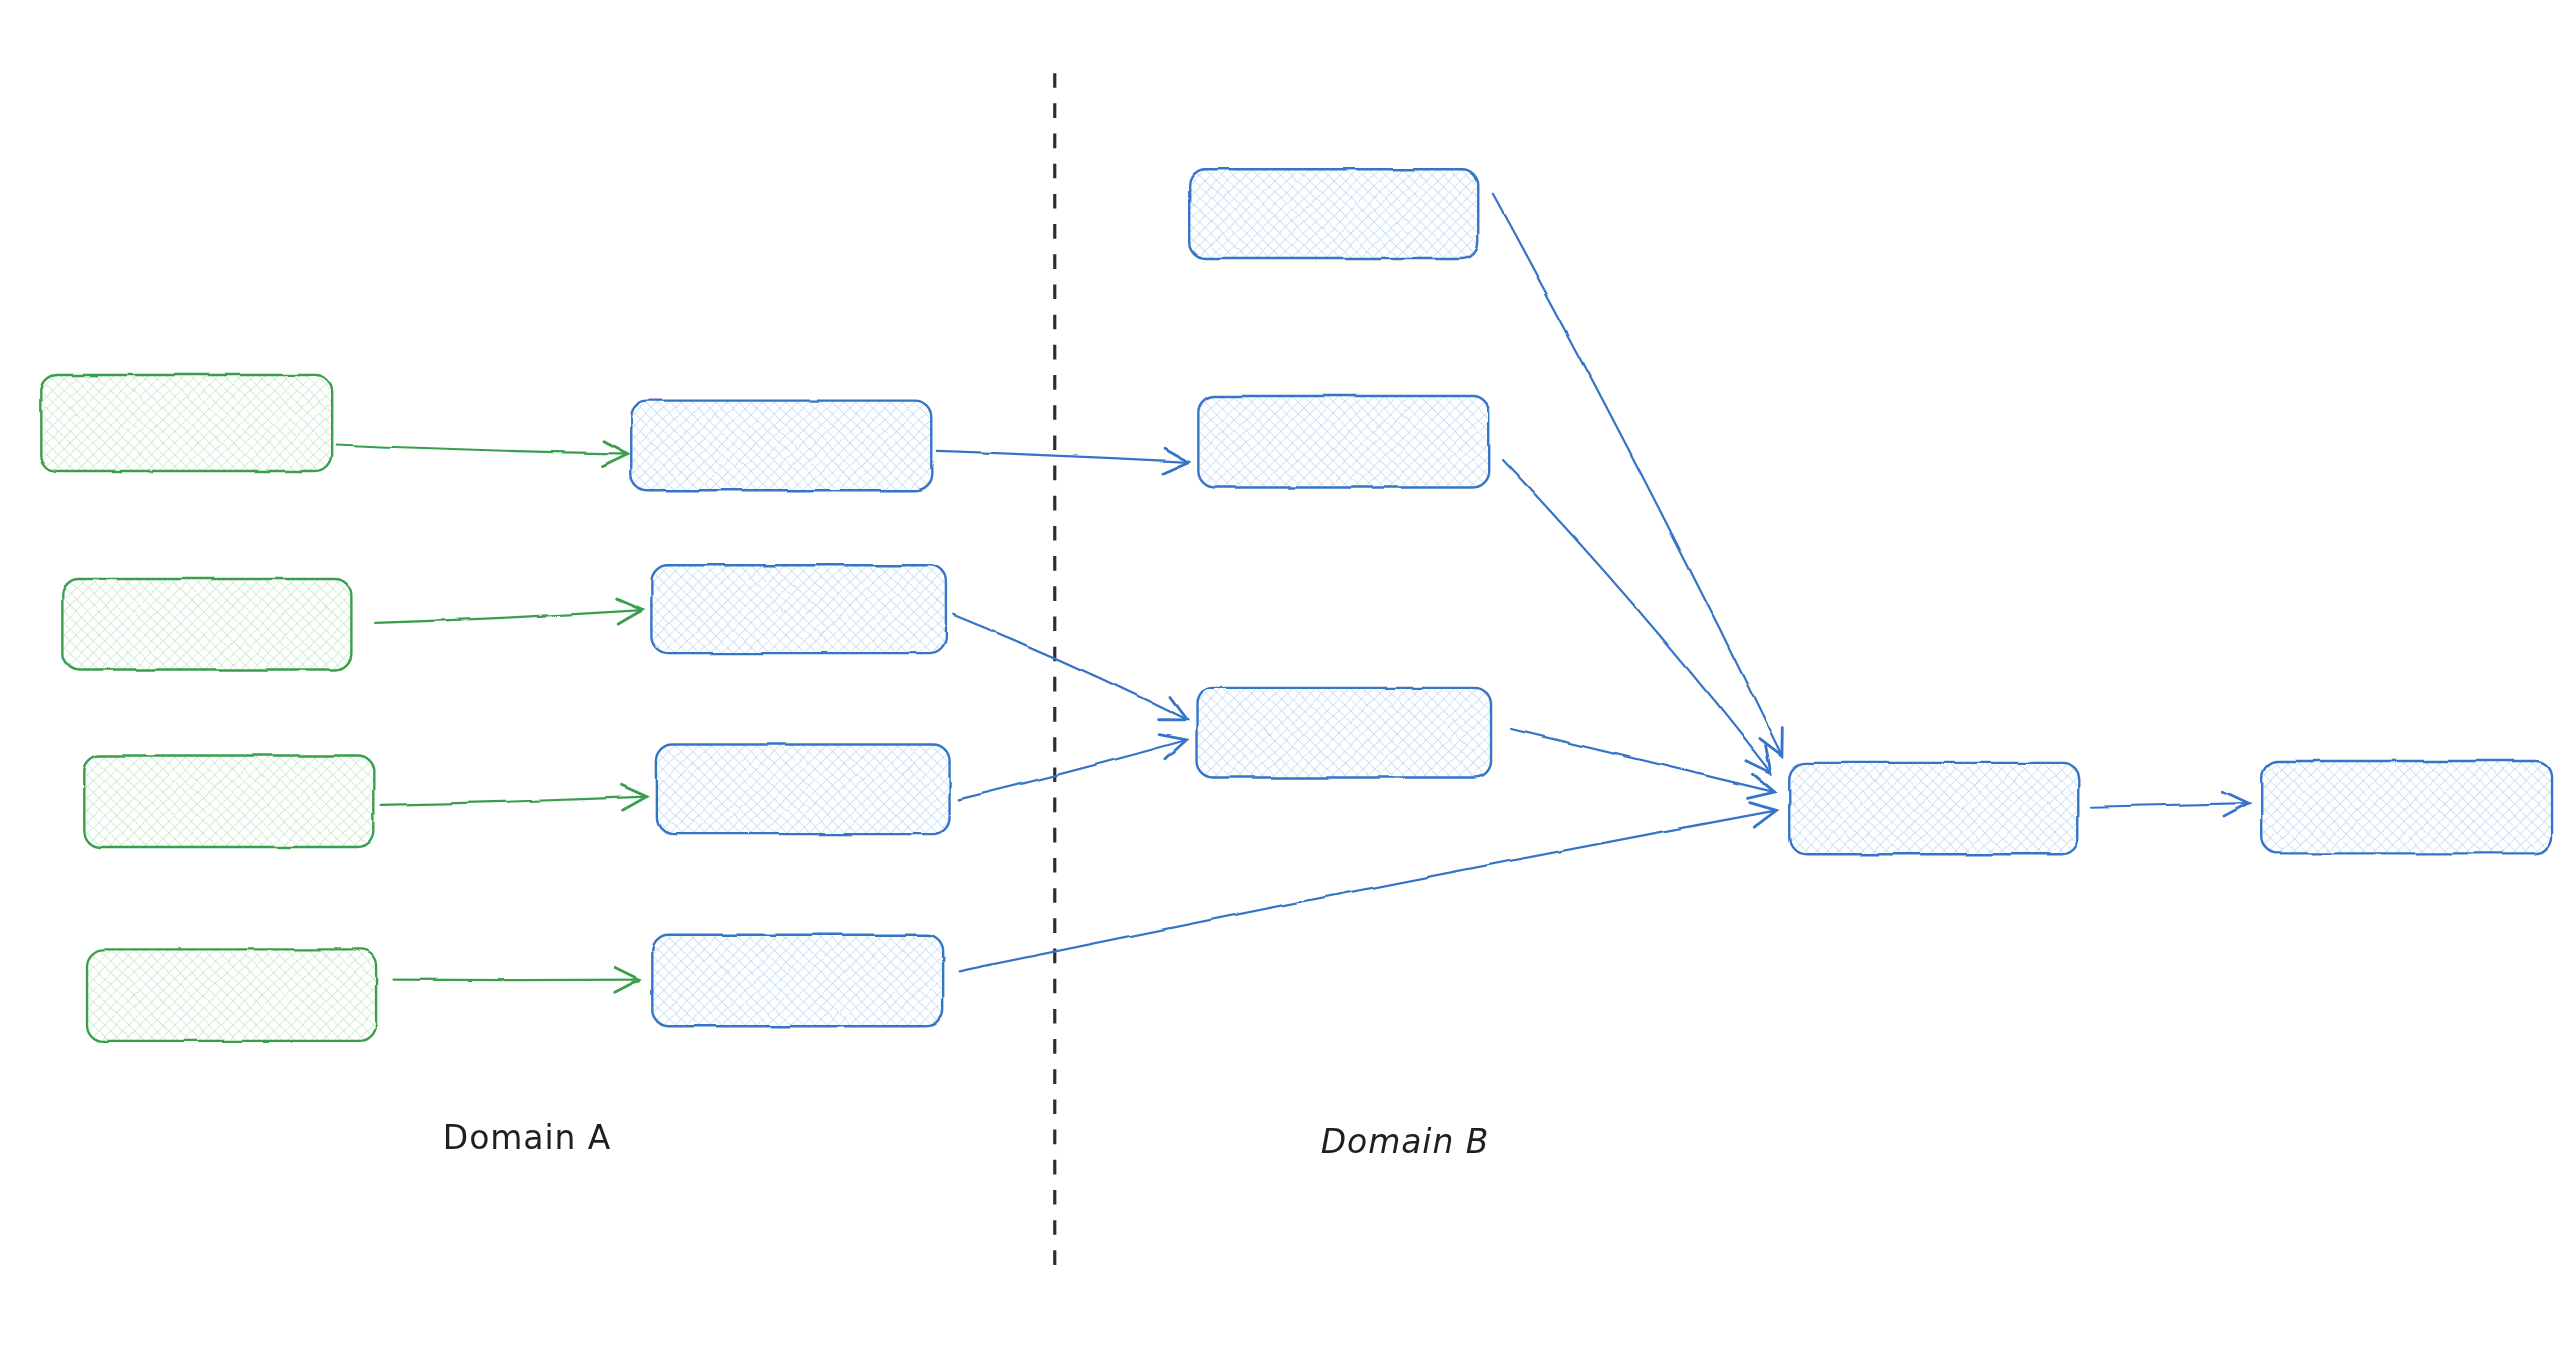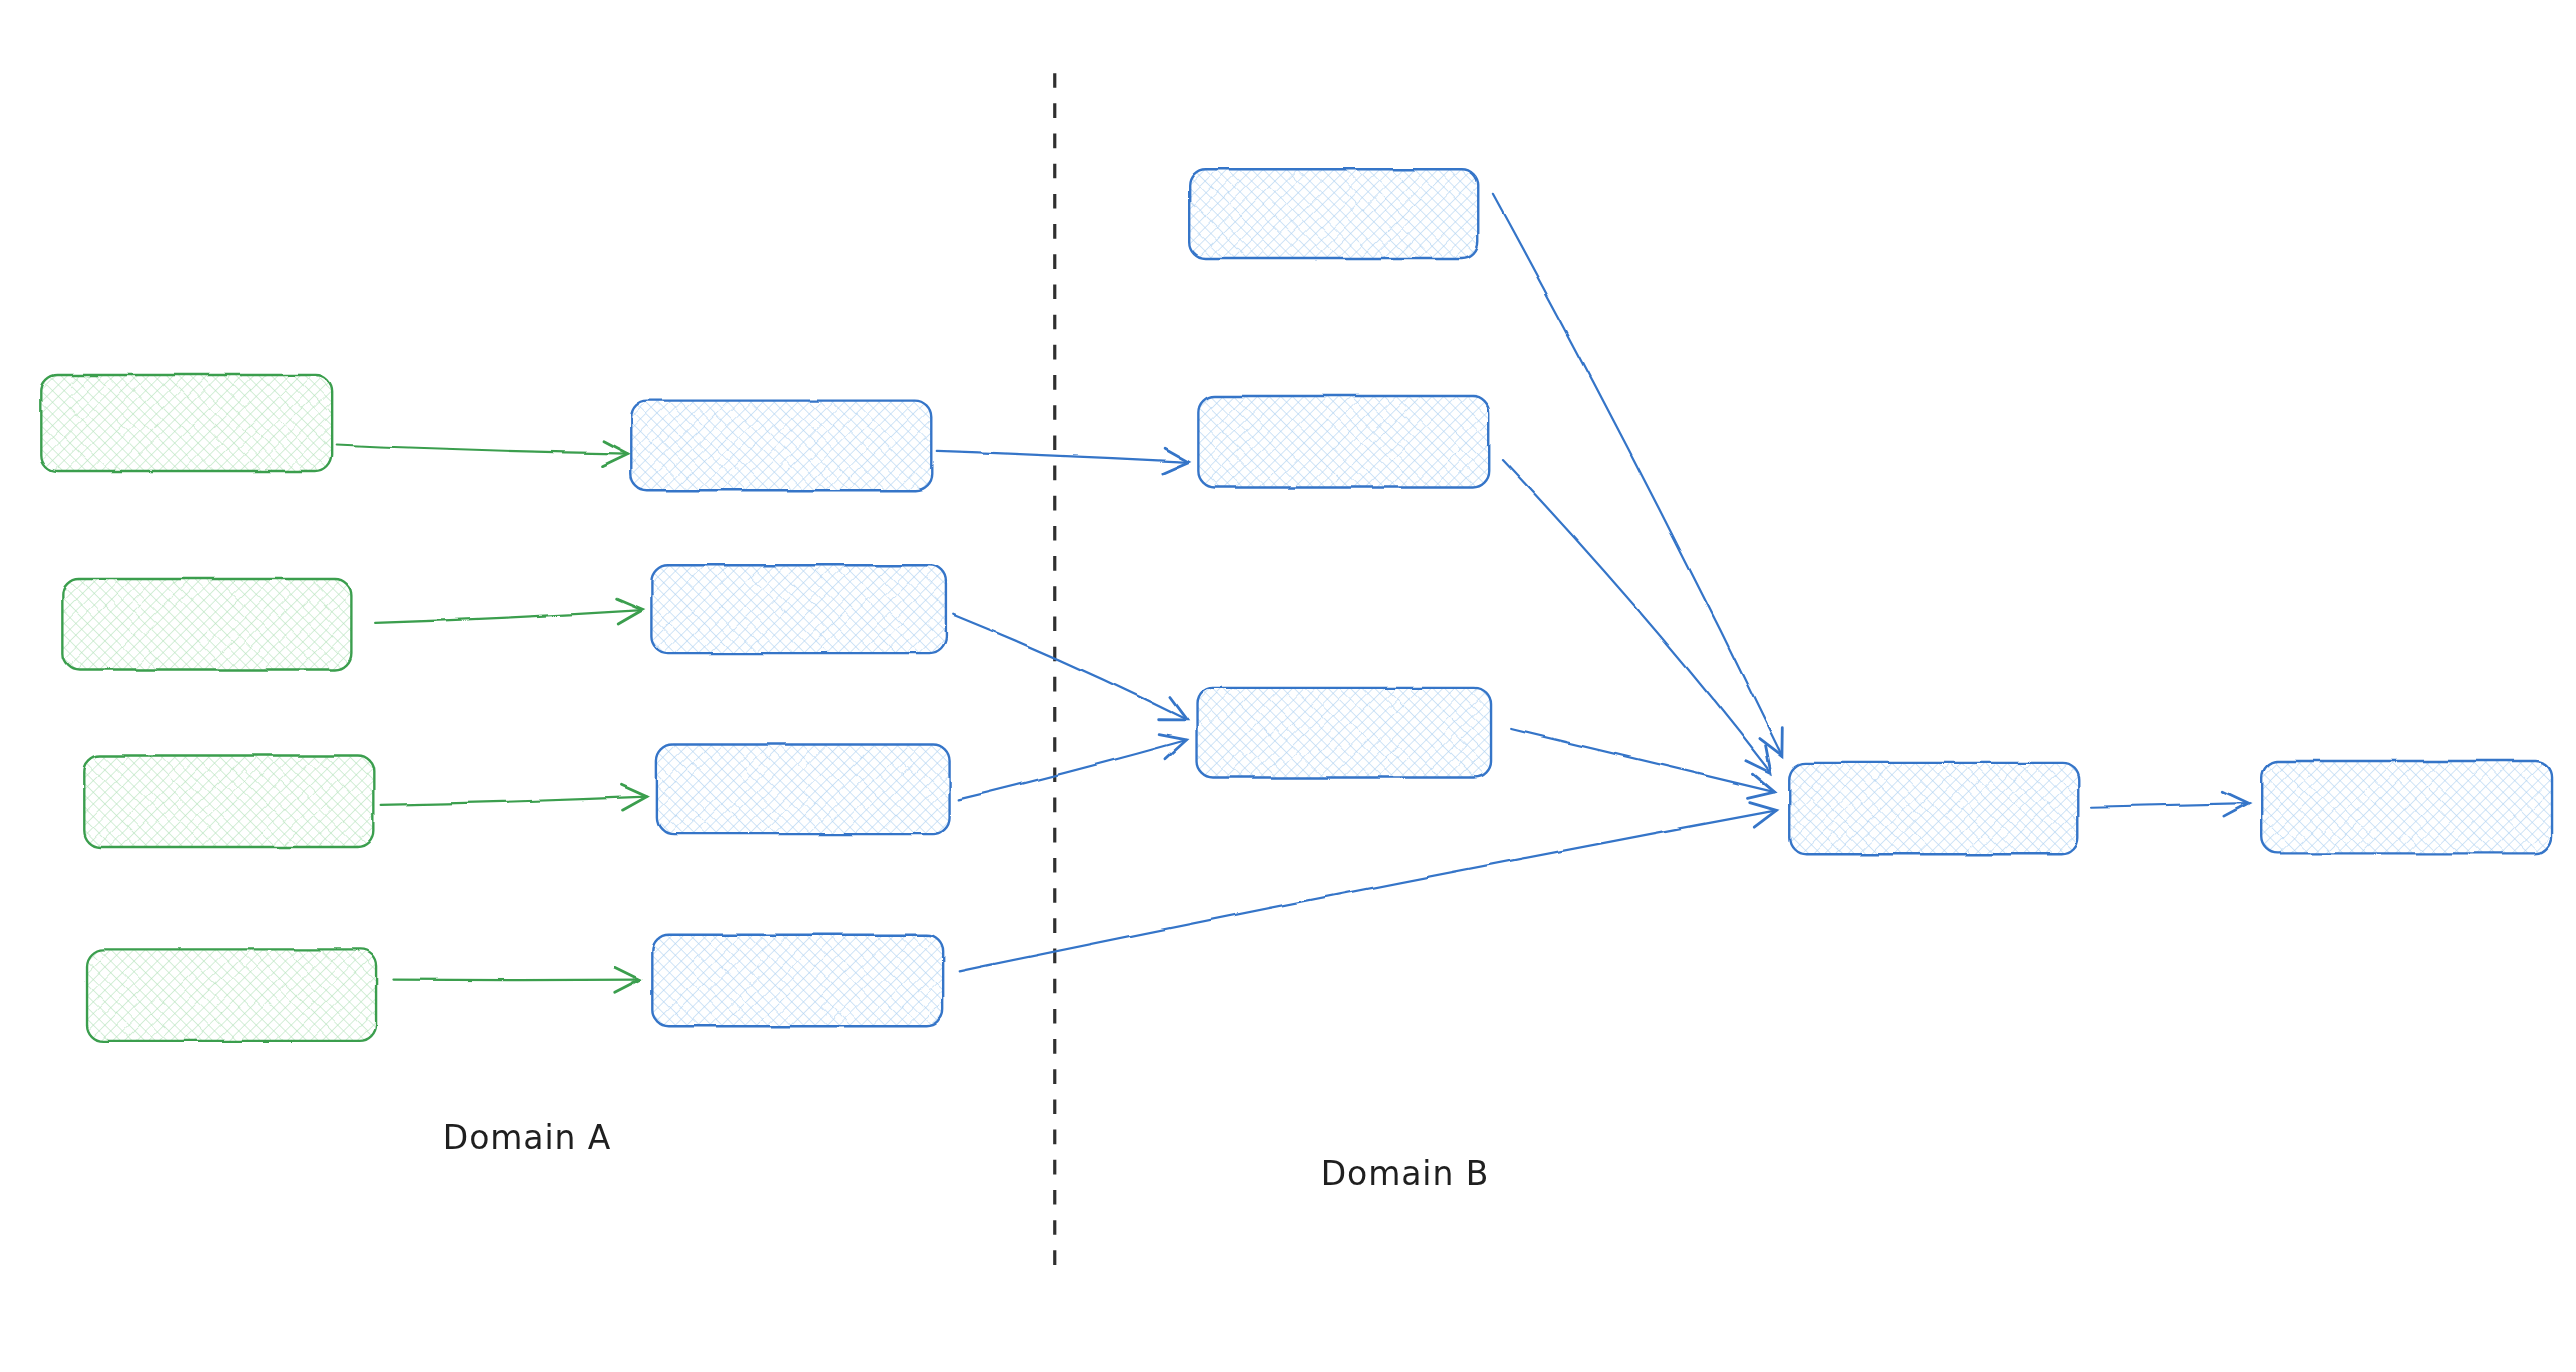--- a/index.html
+++ b/index.html
@@ -121,15 +121,15 @@
 
       <path class="arrow b" d="M1632,213 Q1800,520 1948,826"></path>
       <path class="arrow b" d="M1643,503 Q1805,675 1936,845"></path>
       <path class="arrow b" d="M1652,797 Q1800,832 1940,866"></path>
 
       <path class="arrow b" d="M2286,882 Q2375,880 2458,878"></path>
     </g>
   </svg>
 
   <div class="dlabel" style="left:527px; top:1118px;">Domain A</div>
-  <div class="dlabel" style="left:1405px; top:1154px;">Domain B</div>
+  <div class="dlabel" style="left:1405px; top:1122px;font-style:italic;">Domain B</div>
 </div>
 
 
 </body></html>

